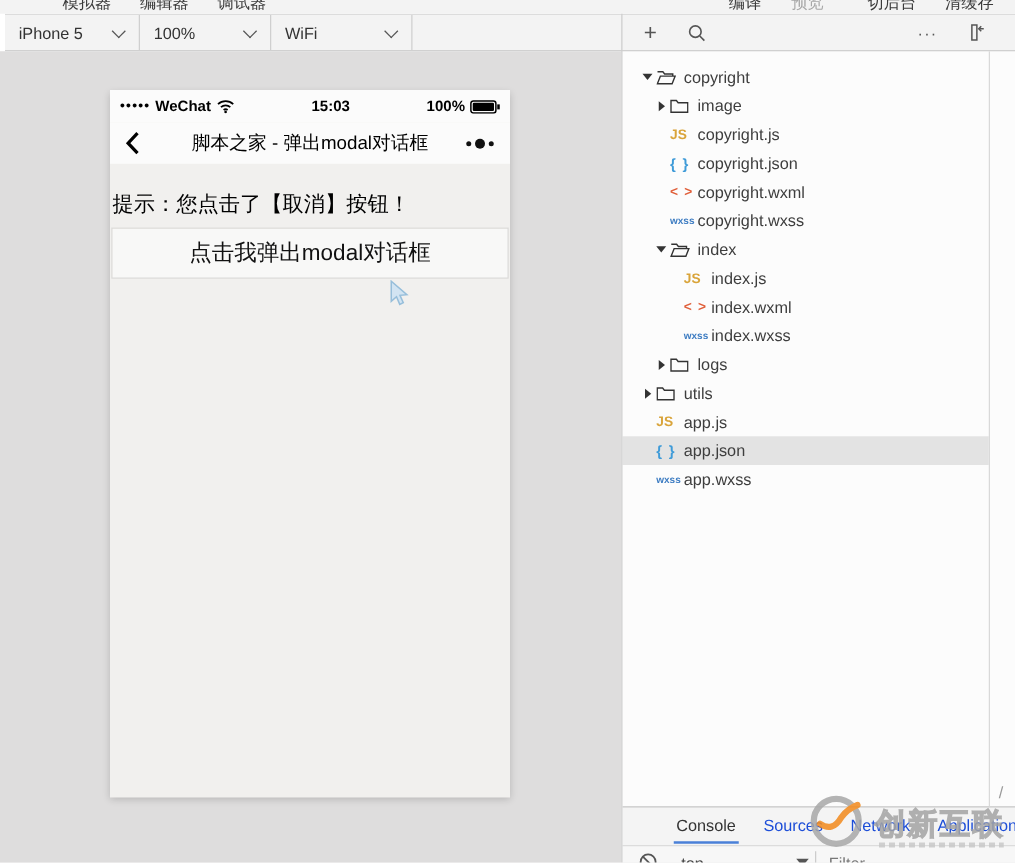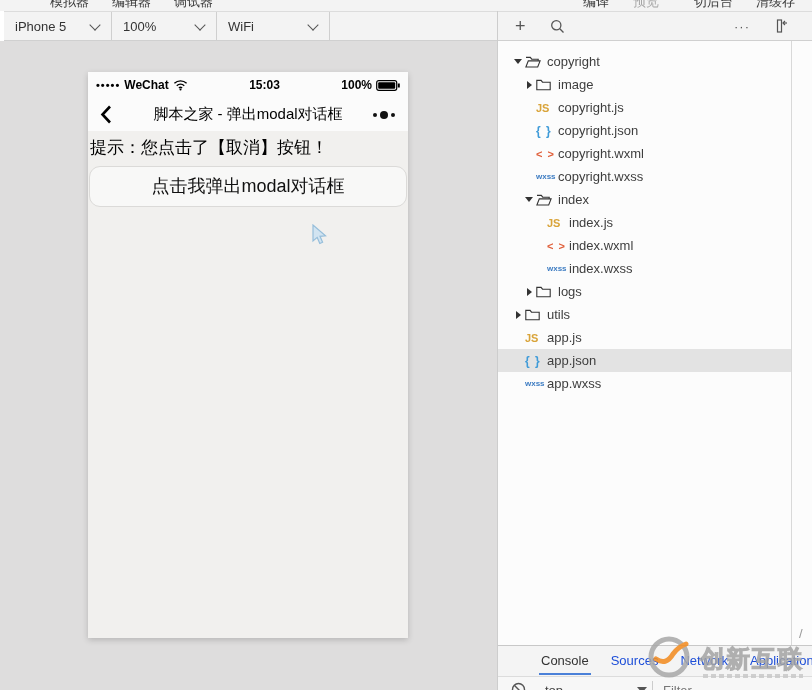--- a/index.html
+++ b/index.html
@@ -33,23 +33,23 @@
   .sb-left,.sb-right{display:flex;align-items:center;gap:4px}
   .sig{letter-spacing:1px;font-size:11px}
   #navbar{height:33px;background:#fbfbfb;position:relative;display:flex;align-items:center;justify-content:center;
           font-size:15px;color:#000}
   #back{position:absolute;left:12px;top:7px;cursor:pointer}
   #navdots{position:absolute;right:13px;top:0;height:33px;display:flex;align-items:center;gap:3px;cursor:pointer}
   #navdots i{background:#111;border-radius:50%;display:block}
   #navdots .s{width:4px;height:4px}
   #navdots .b{width:8px;height:8px}
   #content{padding-top:5px}
-  .tip{font-size:17px;color:#000;margin:0 0 7px 2px}
+  .tip{font-size:17px;color:#000;margin:16px 0 7px 2px}
   .wx-btn{margin:0 1px;height:41px;line-height:39px;text-align:center;font-size:18px;color:#111;
-          background:#f8f8f7;border:1px solid #dbdad8;border-radius:11px;box-sizing:border-box;cursor:pointer}
+          background:#f8f8f7;border:1px solid #dbdad8;border-radius:0;box-sizing:border-box;cursor:pointer}
   #cursor{position:absolute;left:221px;top:152px;z-index:9}
 
   
   #rightbg{position:absolute;left:498px;top:41px;width:314px;height:604px;background:#fcfcfc}
   #tree{position:absolute;left:498px;top:41px;width:293px;padding-top:9px;z-index:2}
   .row{height:23px;display:flex;align-items:center;font-size:13px;color:#3e3e3e;cursor:pointer;box-sizing:border-box}
   .row.sel{background:#e3e3e3}
   .arrow{width:14px;display:flex;justify-content:center;align-items:center;flex:none}
   .tri-open{width:0;height:0;border-left:4px solid transparent;border-right:4px solid transparent;border-top:5px solid #333}
   .tri-closed{width:0;height:0;border-top:4px solid transparent;border-bottom:4px solid transparent;border-left:5px solid #333}

